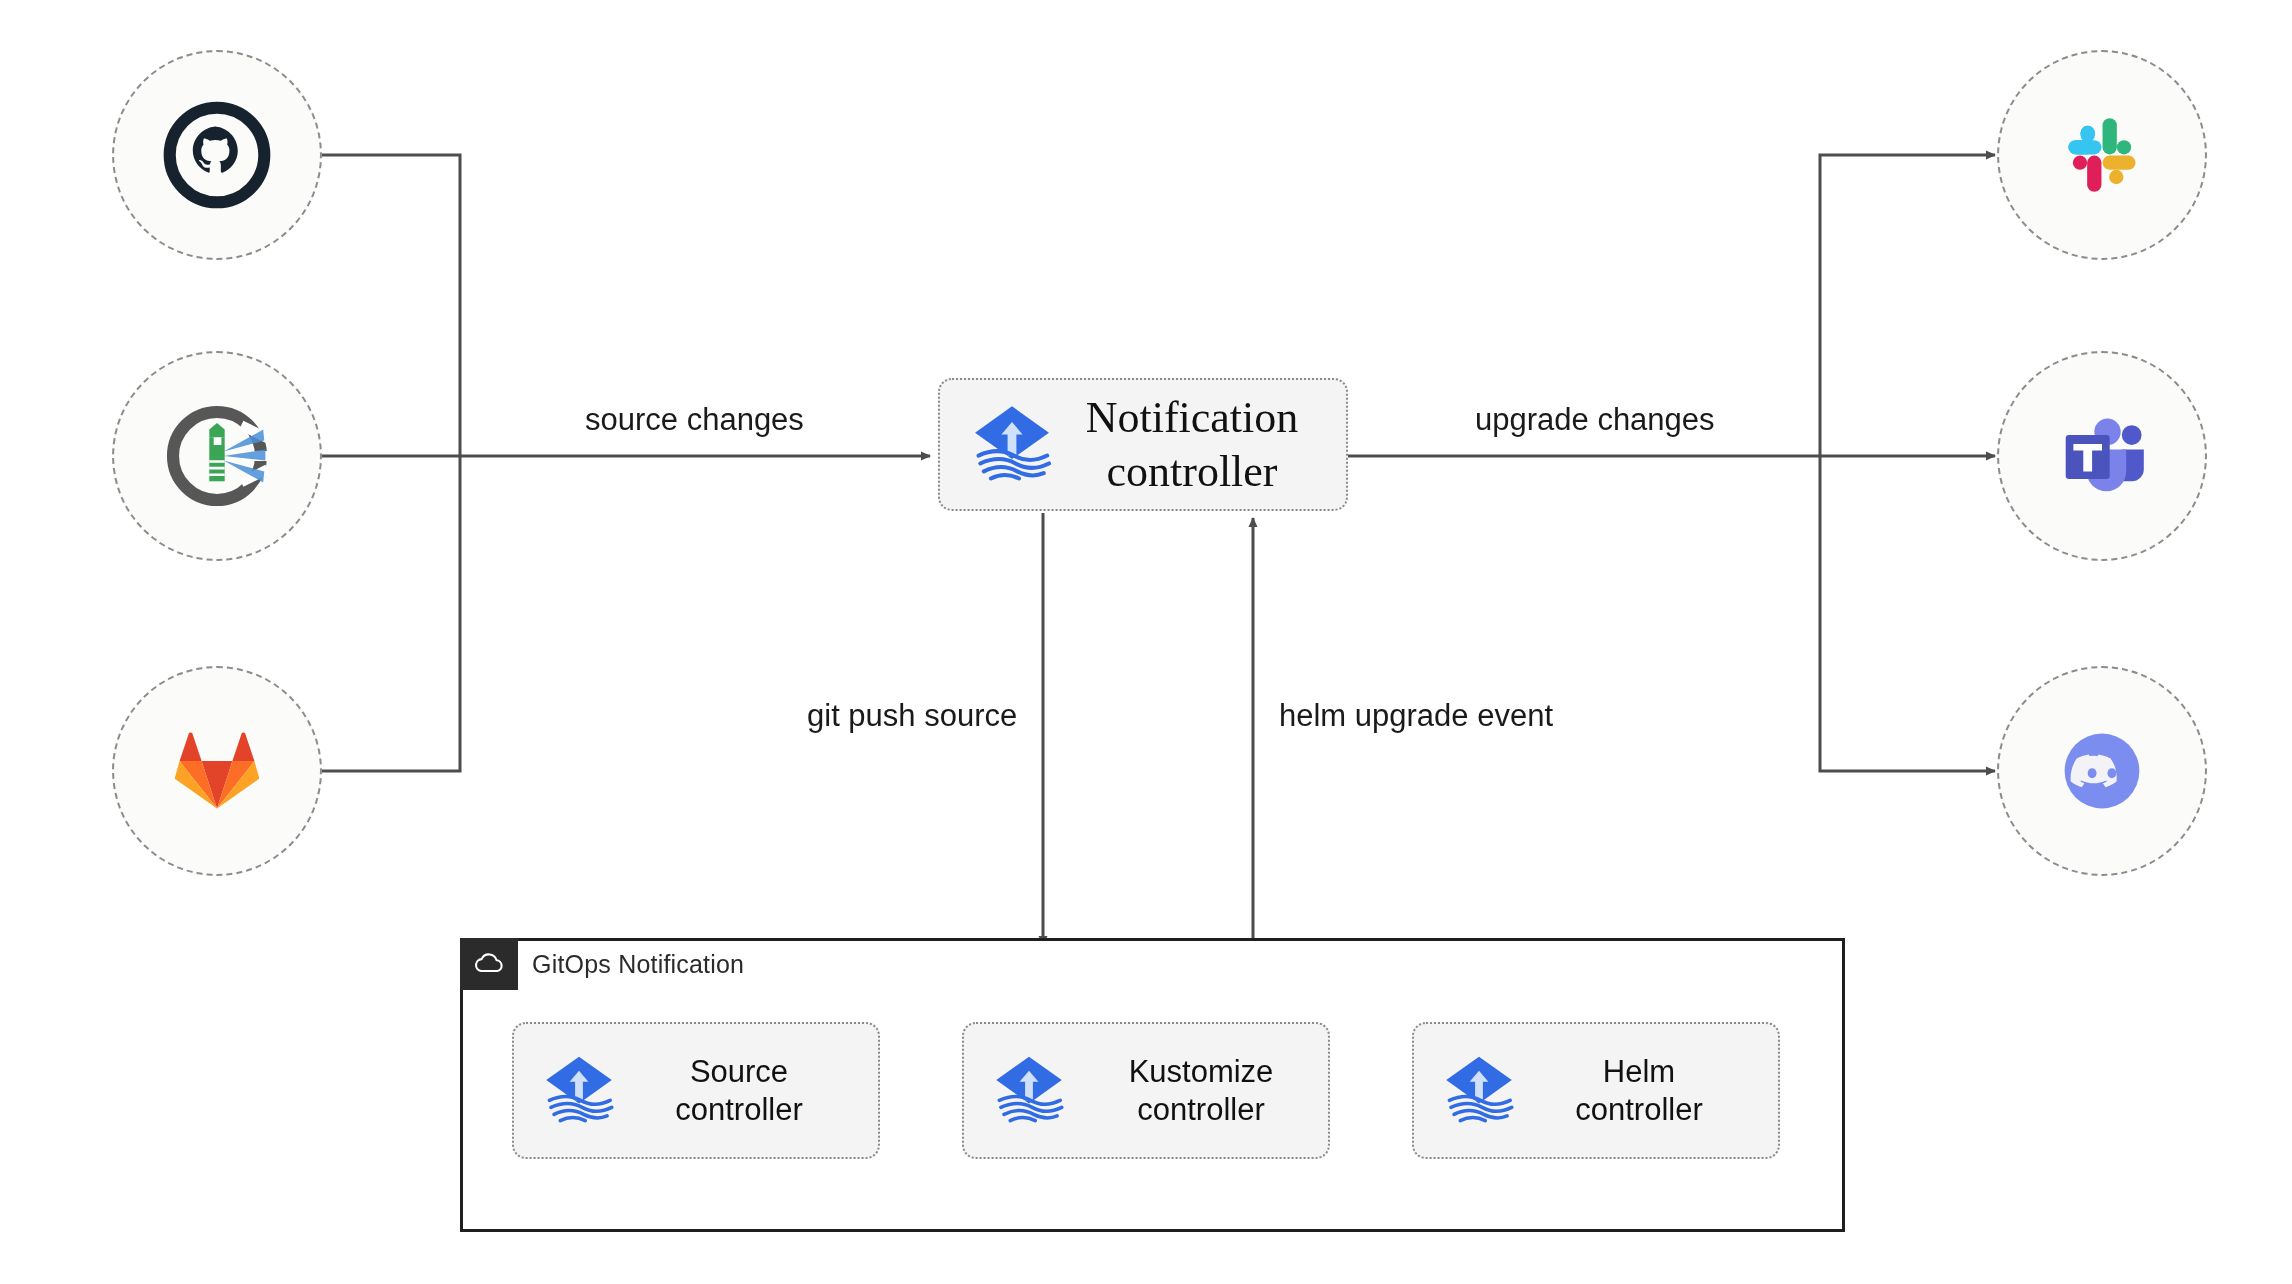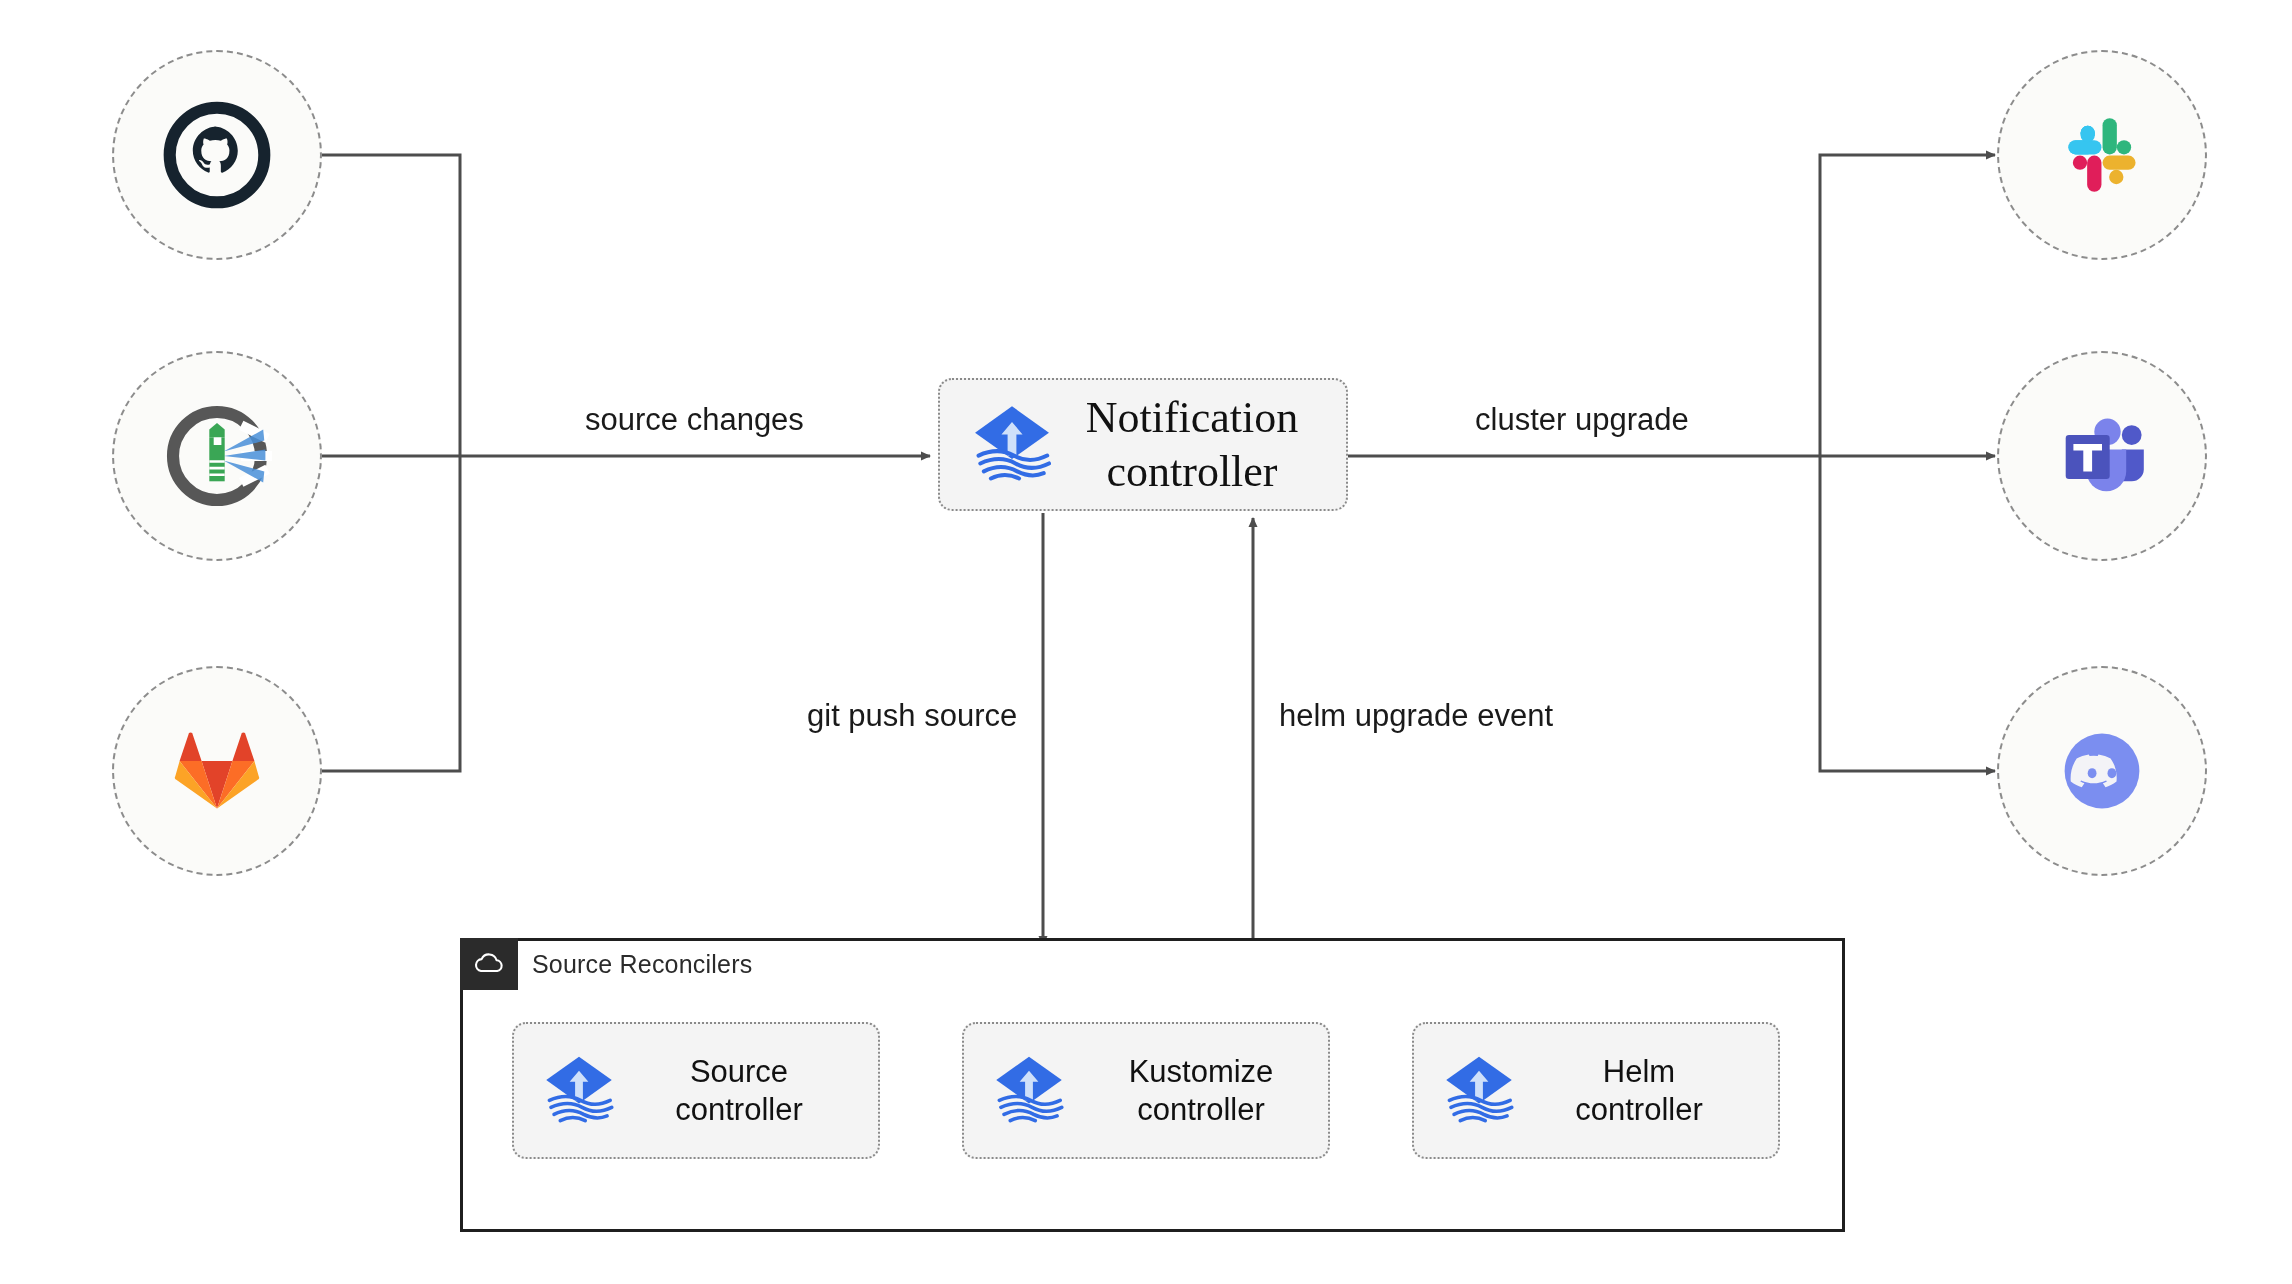--- a/index.html
+++ b/index.html
@@ -187,31 +187,31 @@
         <path d="M14 71 Q36 61 54 71 Q72 81 92 71"></path>
         <path d="M18 80 Q38 70 56 80 Q72 88 86 82"></path>
         <path d="M26 88 Q42 80 58 88"></path>
       </g>
     </svg>
     <div class="ctl-label">Notification
 controller</div>
   </div>
 
   <div class="edge-label" id="label-source-changes">source changes</div>
-  <div class="edge-label" id="label-cluster-changes">cluster upgrade</div>
+  <div class="edge-label" id="label-cluster-changes">upgrade changes</div>
   <div class="edge-label" id="label-git-push">git push source</div>
   <div class="edge-label" id="label-helm-upgrade">helm upgrade event</div>
 
   <div id="gitops-container"></div>
   <div id="gitops-tab">
     <svg width="36" height="26" viewBox="0 0 36 26">
       <path d="M10 20 a6 6 0 0 1 .6-11.9 a8 8 0 0 1 15 1.2 a5.4 5.4 0 0 1 .6 10.7 Z" fill="none" stroke="#ffffff" stroke-width="2.1" stroke-linejoin="round"></path>
     </svg>
   </div>
-  <div id="gitops-title">Source Reconcilers</div>
+  <div id="gitops-title">GitOps Notification</div>
 
   <div class="ctl-box reconciler-box" id="source-controller">
     <svg class="flux" viewBox="0 0 100 100">
       <path fill="#326ce5" d="M50 6 L92 36 L50 66 L8 36 Z"></path>
       <path fill="#cfe0fa" d="M50 24 L62 38 H55 V62 H45 V38 H38 Z"></path>
       <g stroke="#326ce5" stroke-width="4.6" fill="none" stroke-linecap="round">
         <path d="M12 62 Q34 52 52 62 Q70 72 90 62"></path>
         <path d="M14 71 Q36 61 54 71 Q72 81 92 71"></path>
         <path d="M18 80 Q38 70 56 80 Q72 88 86 82"></path>
         <path d="M26 88 Q42 80 58 88"></path>

